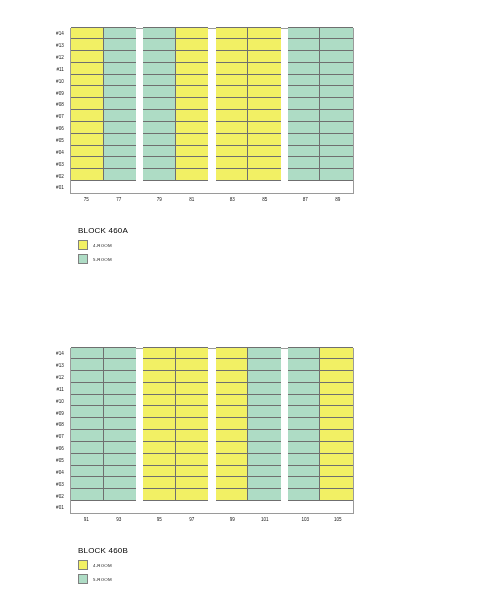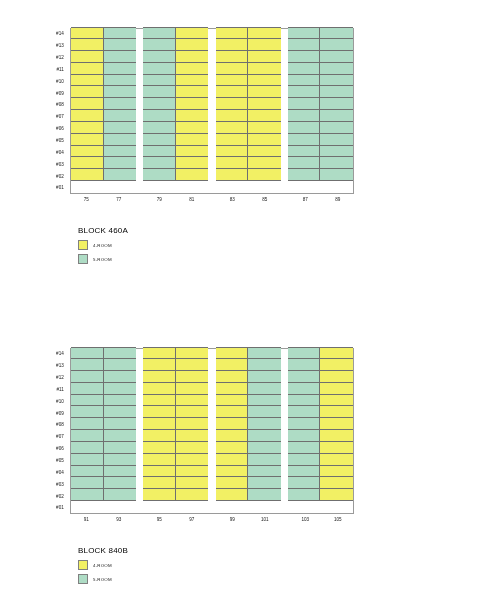--- a/index.html
+++ b/index.html
@@ -467,21 +467,21 @@
             <div class="xtick" style="width: 32.5px;">101</div>
           </div>
           <div style="width: 8px;"></div>
           <div class="xtickgrp" style="width: 65px;">
             <div class="xtick" style="width: 32.5px;">103</div>
             <div class="xtick" style="width: 32.5px;">105</div>
           </div>
         </div>
     </div>
     <div class="legend" id="legendB" style="left:78px;top:198px;">
-      <div class="legend-title">BLOCK 840B</div>
+      <div class="legend-title">BLOCK 460B</div>
       <div class="legend-row">
         <span class="swatch" id="swB0" style="background: rgb(242, 240, 100);"></span>
         <span class="legend-label">4-ROOM</span>
       </div>
       <div class="legend-row">
         <span class="swatch" id="swB1" style="background: rgb(174, 220, 197);"></span>
         <span class="legend-label">5-ROOM</span>
       </div>
     </div>
   </div>

